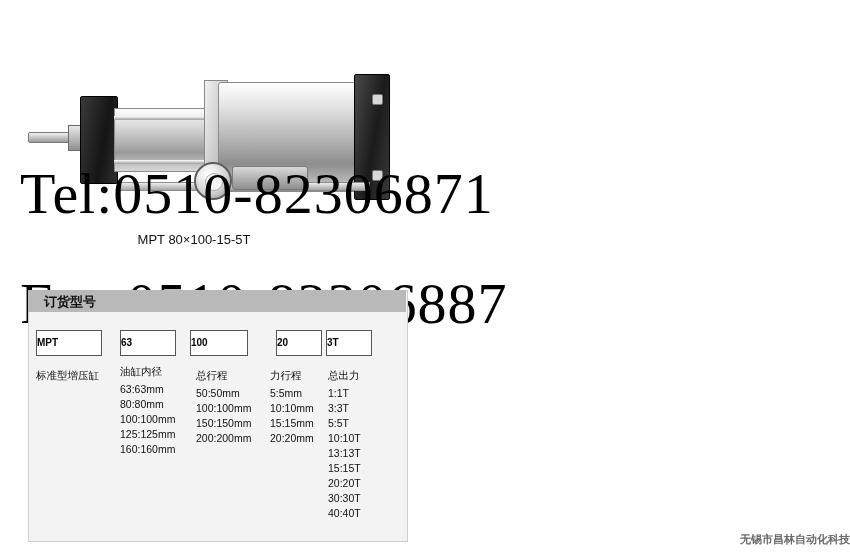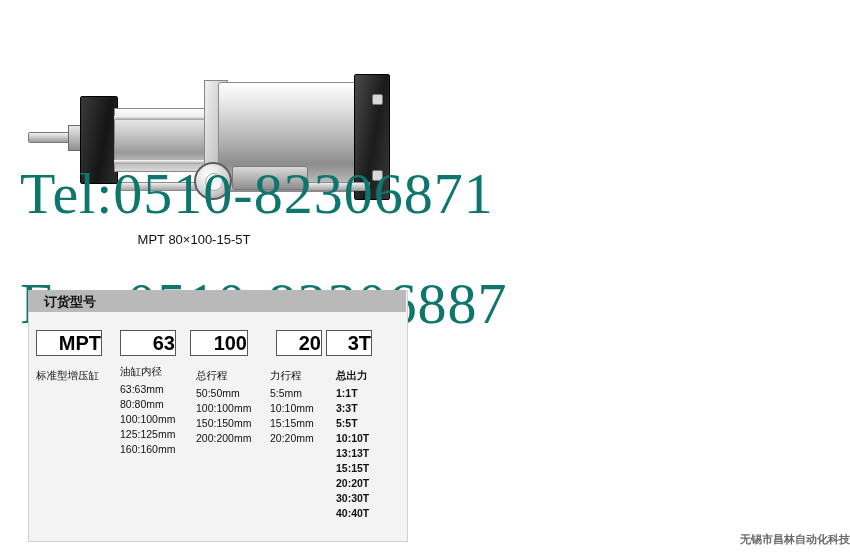--- a/index.html
+++ b/index.html
@@ -38,46 +38,46 @@
   .ph-nut2{position:absolute;left:344px;top:150px;width:9px;height:9px;background:#d8d8d8;border:1px solid #777;border-radius:2px;}
 
   .photo-caption{
     position:absolute;left:0;top:232px;width:388px;text-align:center;
     font-size:13px;color:#111;
   }
 
   
   .watermark{
     position:absolute;left:20px;font-family:"Liberation Serif", serif;
-    font-size:58px;color:#0f766e;letter-spacing:1px;white-space:nowrap;
+    font-size:58px;color:#000000;letter-spacing:1px;white-space:nowrap;
     font-weight:400;
   }
   .wm1{top:160px;}
   .wm2{top:270px;}
 
   
   .order-box{position:absolute;left:28px;top:290px;width:378px;height:250px;background:#f3f3f3;border:1px solid #cfcfcf;}
   .order-title-bar{position:absolute;left:28px;top:290px;width:378px;height:22px;background:#b9b9b9;}
   .order-title{position:absolute;left:44px;top:293px;font-size:13px;font-weight:bold;color:#111;text-align:right;}
 
   .model-row{position:absolute;left:36px;top:330px;width:362px;height:26px;}
-  .model-cell{position:absolute;border:1px solid #555;background:#fff;height:24px;line-height:24px;text-align:right;font-weight:bold;font-size:20px;}
+  .model-cell{position:absolute;border:1px solid #555;background:#fff;height:24px;line-height:24px;text-align:left;font-weight:bold;font-size:10px;}
   .m1{left:0;width:64px;}
   .m2{left:84px;width:54px;}
   .m3{left:154px;width:56px;}
   .m4{left:240px;width:44px;}
   .m5{left:290px;width:44px;}
   .dash{position:absolute;left:272px;top:0;width:14px;height:24px;line-height:24px;text-align:center;font-weight:bold;font-size:14px;}
 
   .spec-col{position:absolute;font-size:10.5px;line-height:15px;color:#111;}
   .sc1{left:36px;top:368px;width:80px;}
   .sc2{left:120px;top:364px;width:80px;}
   .sc3{left:196px;top:368px;width:78px;}
   .sc4{left:270px;top:368px;width:70px;}
-  .sc5{left:336px;top:368px;width:70px;font-weight:bold;}
+  .sc5{left:328px;top:368px;width:70px;}
   .spec-head{font-size:10.5px;margin-bottom:3px;}
 
   
   .right{position:absolute;left:436px;top:0;width:414px;height:553px;}
   .dimtxt{position:absolute;font-size:7px;color:#222;font-family:"Liberation Sans",sans-serif;}
 
   .footer-note{position:absolute;right:0;bottom:6px;font-size:11px;color:#6a6a6a;font-weight:bold;}
 </style>
 </head>
 <body>

